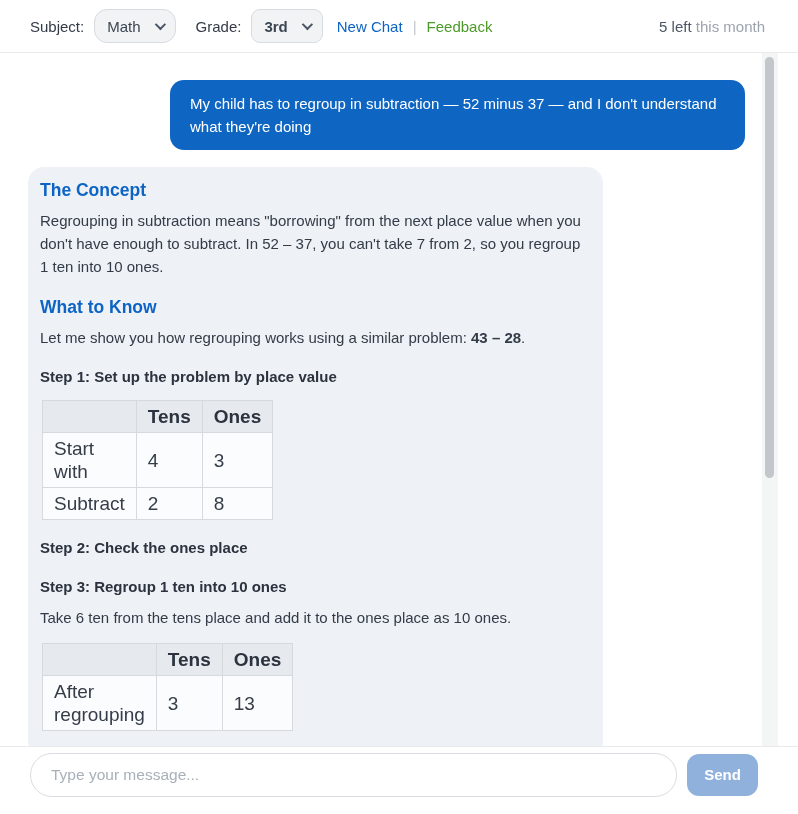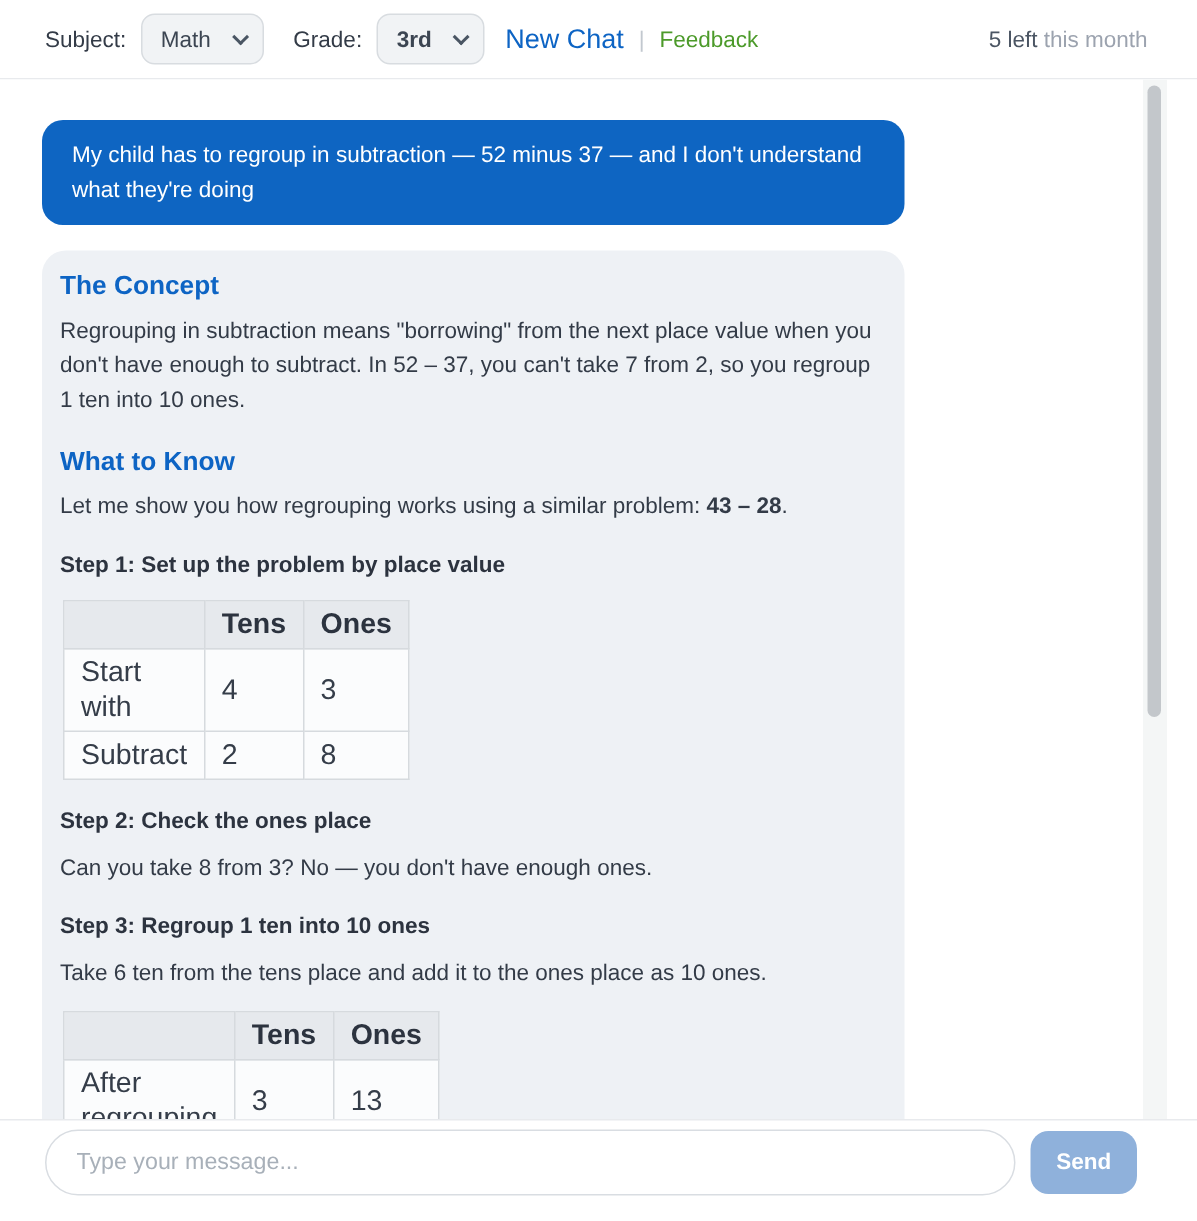--- a/index.html
+++ b/index.html
@@ -10,40 +10,40 @@
   
   .topbar { height:53px; flex:0 0 53px; display:flex; align-items:center;
     padding:0 33px 0 30px; border-bottom:1px solid #e8eaed; background:#fff; }
   .topbar .lbl { font-size:15px; color:#333b47; font-weight:500; }
   .select-pill { display:inline-flex; align-items:center; justify-content:space-between;
     height:34px; background:#f1f3f5; border:1px solid #d8dce0; border-radius:9px;
     padding:0 12px; margin-left:10px; cursor:pointer; color:#3c4552; font-size:15px; }
   .select-pill .val { margin-right:14px; }
   .chev { width:8px; height:8px; border-right:2px solid #4a5563; border-bottom:2px solid #4a5563;
     transform:rotate(45deg) translateY(-2px); display:inline-block; }
-  .subject-select { min-width:79px; }
+  .subject-select { min-width:79px;border-radius:13px; }
   .grade-select { min-width:65px; margin-left:10px;font-weight:bold; }
   .grade-lbl { margin-left:20px; }
-  .link-newchat { margin-left:14px; font-size:18px; font-weight:500;
+  .link-newchat { margin-left:14px; font-size:15px; font-weight:500;
     color:var(--accent-blue,#0d64c4); cursor:pointer; text-decoration:none; }
   .sep { margin:0 10px; color:#c2c8cf; font-size:15px; }
   .link-feedback { font-size:15px; font-weight:500; color:var(--feedback-green,#4c9a2a);
     cursor:pointer; text-decoration:none; }
   .quota { margin-left:auto; font-size:15px; color:#4b5563; }
   .quota .muted { color:#9ca3af; }
 
   
   .chat { position:relative; flex:1 1 auto; overflow:hidden; background:#fff;
     padding:27px 53px 0 28px; }
   .scroll-track { position:absolute; top:0; bottom:0; left:762px; width:16px;
     background:#f4f6f6; cursor:pointer; }
   .scroll-thumb { position:absolute; top:4px; left:3px; width:9px; height:421px;
     border-radius:5px; background:#c3c7cb; cursor:grab; }
 
-  .bubble-row { display:flex; }
+  .bubble-row { display:flex; justify-content:flex-end; }
   .user-bubble { max-width:575px; background:var(--user-bubble,#0e65c2); color:#fff;
     border-radius:14px; padding:12px 20px; font-size:15px; line-height:23px; }
 
   .card { width:575px; margin-top:17px; background:#eef1f5; border-radius:16px;
     padding:12px 14px 24px 12px; color:#333b47; font-size:15px; line-height:23px; }
   .card h3 { color:var(--accent-blue,#0d64c4); font-size:17.5px; line-height:22px;
     font-weight:700; margin:0 0 8px 0; }
   .card h3.second { margin-top:18px; }
   .card p { margin:0 0 14px 0; }
   .card .step-h { font-weight:700; color:#2c333f; margin:16px 0 8px 0; }
@@ -122,21 +122,20 @@
             </tr>
             <tr>
               <td>Subtract</td>
               <td>2</td>
               <td>8</td>
             </tr>
           </tbody>
         </table>
 
       <div class="step-h">Step 2: Check the ones place</div>
-      <p>Can you take 8 from 3? No — you don't have enough ones.</p>
 
       <div class="step-h">Step 3: Regroup 1 ten into 10 ones</div>
       <p>Take 6 ten from the tens place and add it to the ones place as 10 ones.</p>
       <table class="place-table t2">
           <thead>
             <tr>
               <th></th>
               <th>Tens</th>
               <th>Ones</th>
             </tr>

